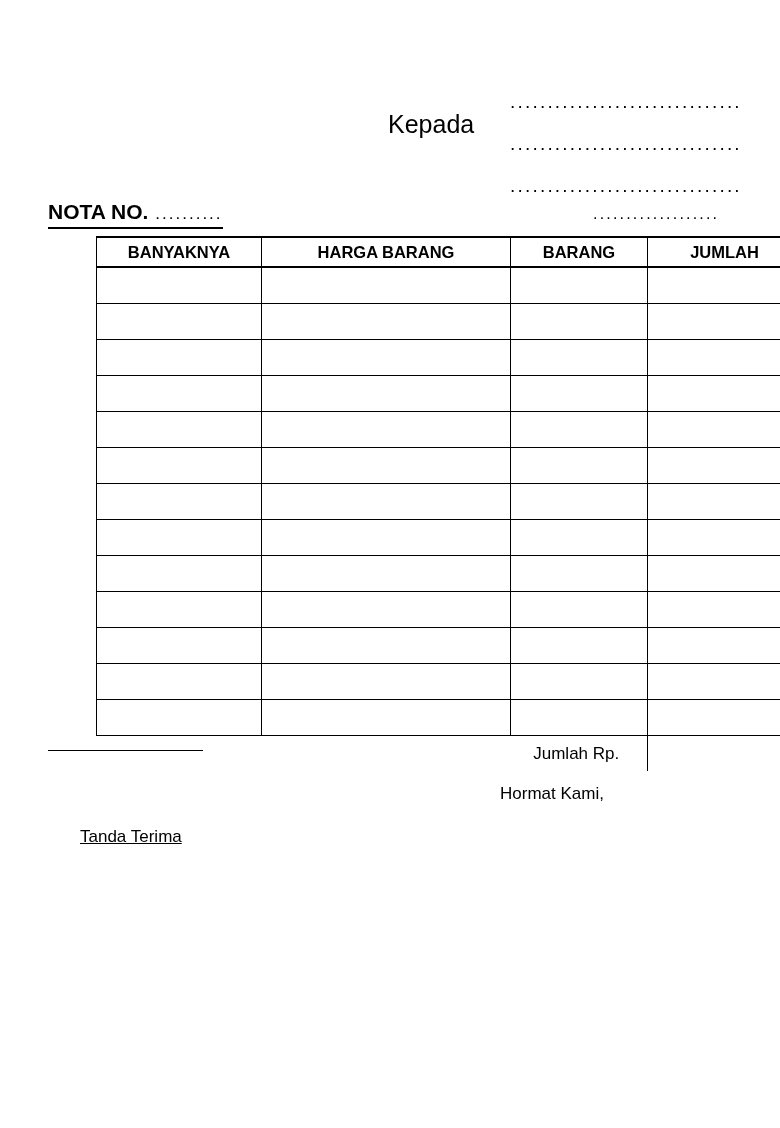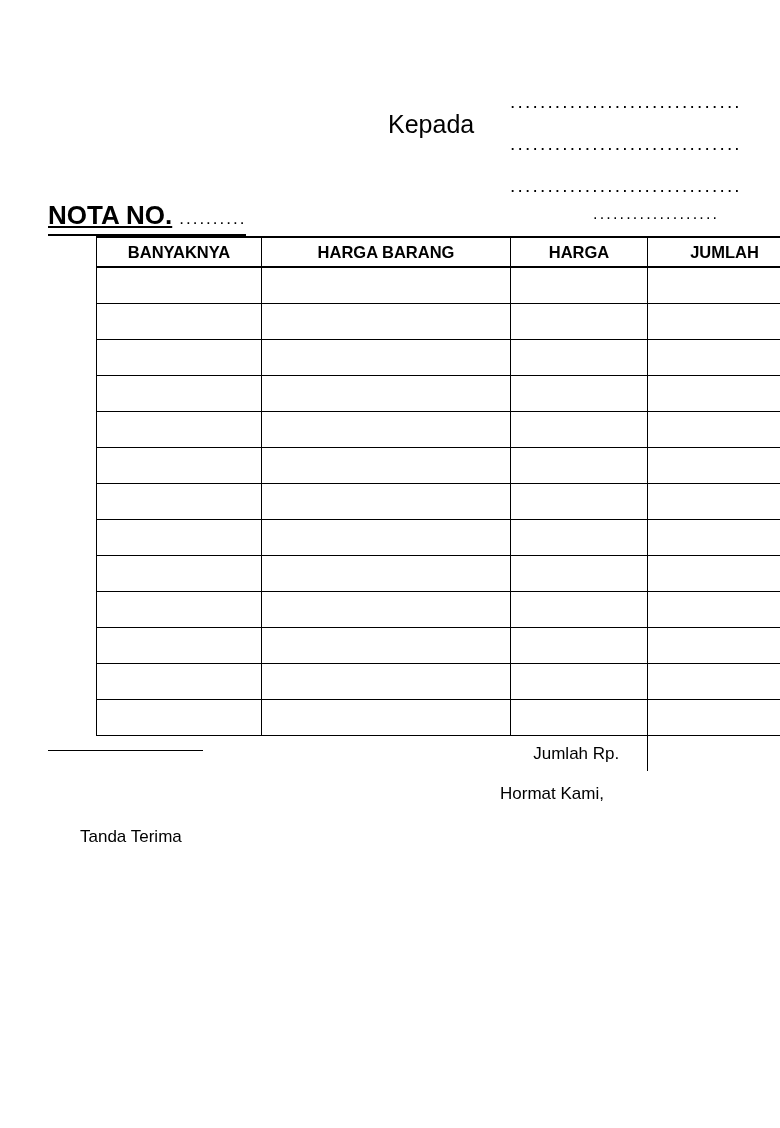--- a/index.html
+++ b/index.html
@@ -65,24 +65,23 @@
   .nota-wrap {
     position: absolute;
     left: 48px;
     top: 200px;
     border-bottom: 2px solid #000;
     padding-bottom: 3px;
     display: flex;
     align-items: baseline;
   }
   .nota-label {
-    font-size: 26px;
+    font-size: 21px;
     font-weight: bold;
     white-space: nowrap;
-    text-decoration: underline;
   }
   .nota-dots {
     font-size: 17px;
     letter-spacing: 2px;
     margin-left: 7px;
     white-space: nowrap;
   }
 
   
   .tbl {
@@ -143,21 +142,21 @@
     width: 155px;
     border-bottom: 1.5px solid #000;
   }
 
   
   .sig {
     position: absolute;
     font-size: 17px;
     white-space: nowrap;
   }
-  .sig-left  { left: 80px;  top: 827px; }
+  .sig-left  { left: 80px;  top: 827px; text-decoration: underline; }
   .sig-right { left: 500px; top: 784px; }
 </style>
 </head>
 <body>
 
 <div class="page">
 
   <div class="header">
     <span class="kepada-label">Kepada</span>
     <span class="dots-line dots-1">...............................</span>
@@ -175,21 +174,21 @@
     <colgroup>
       <col class="col-banyaknya">
       <col class="col-nama">
       <col class="col-harga">
       <col class="col-jumlah">
     </colgroup>
     <thead>
       <tr>
         <th>BANYAKNYA</th>
         <th>HARGA BARANG</th>
-        <th>HARGA</th>
+        <th>BARANG</th>
         <th>JUMLAH</th>
       </tr>
     </thead>
     <tbody>
       <tr>
         <td></td>
         <td></td>
         <td></td>
         <td></td>
       </tr>

